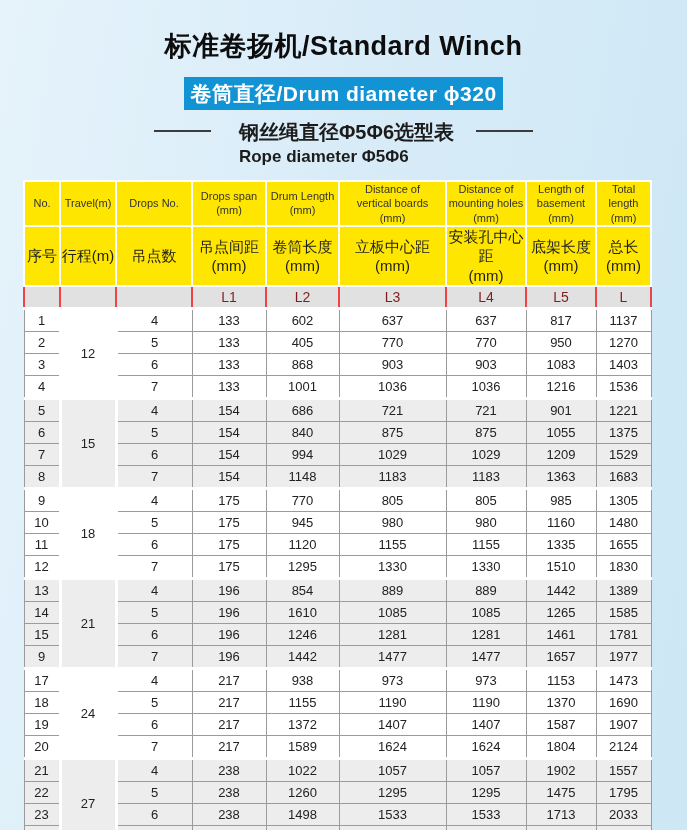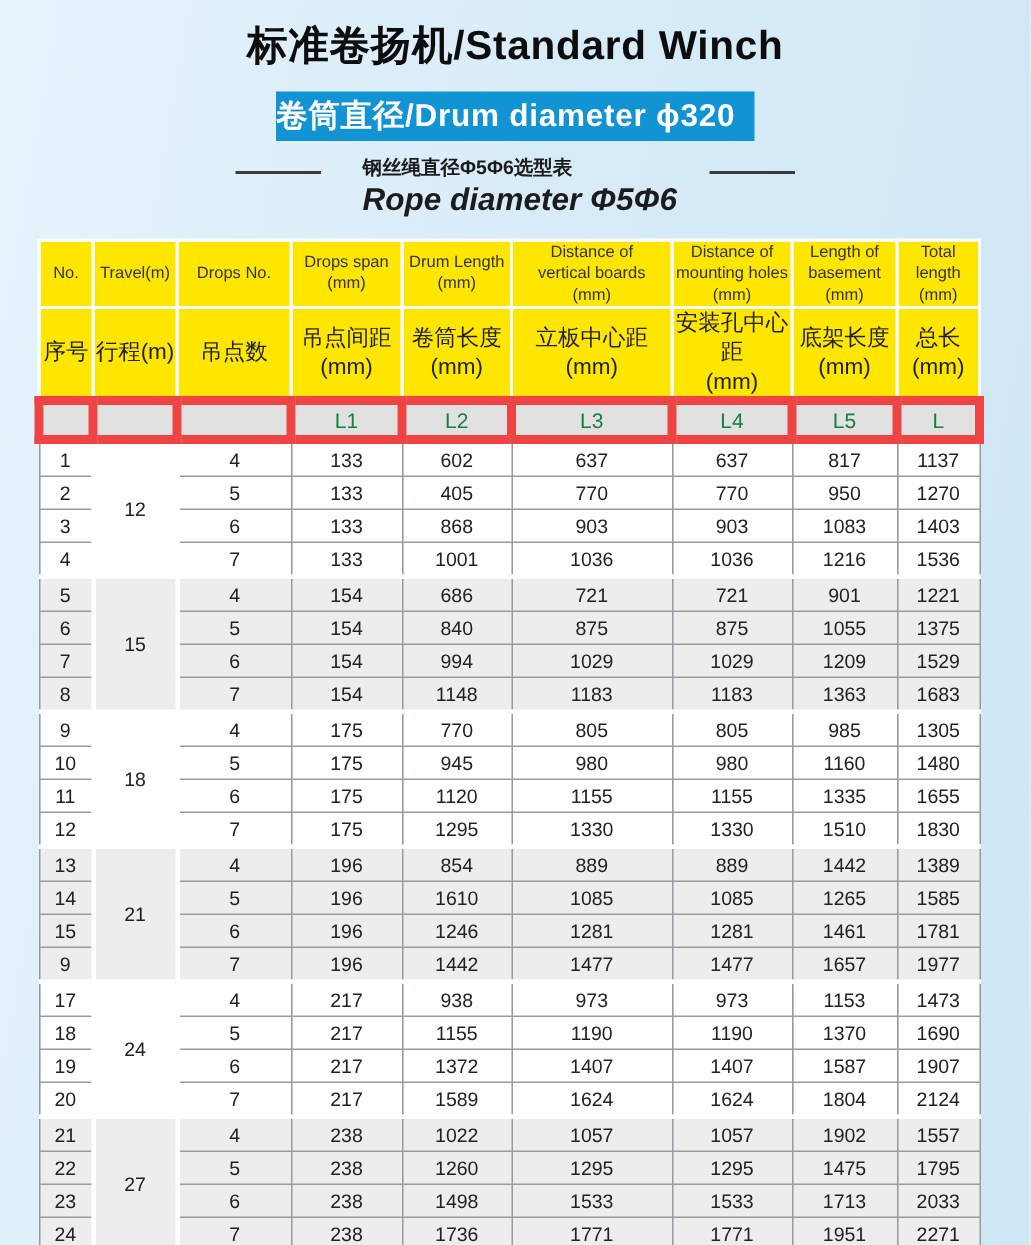--- a/index.html
+++ b/index.html
@@ -2,50 +2,50 @@
 <html><head>
 <meta charset="utf-8">
 <style>
   html, body { margin: 0; padding: 0; }
   body {
     width: 687px; height: 830px; overflow: hidden;
     background: linear-gradient(100deg, #e6f3fb 0%, #d8ecf8 45%, #cde7f5 100%);
     font-family: "Liberation Sans", sans-serif;
   }
   .page-title {
-    padding-top: 12px; text-align: center;
+    padding-top: 28px; text-align: center;
     font-size: 27px; font-weight: bold; color: #0d0d0d; letter-spacing: 0.5px;
   }
   .banner {
     width: 319px; height: 33px; margin: 13px auto 0;
     background: #1193d4; color: #ffffff;
-    font-size: 21px; font-weight: bold; text-align: left; line-height: 33px;
+    font-size: 21px; font-weight: bold; text-align: center; line-height: 33px;
     letter-spacing: 0.5px;
   }
   .subtitle { margin-top: 9px; display: flex; justify-content: center; align-items: flex-start; }
   .rule { width: 57px; height: 2px; background: #3c3c3c; margin-top: 11px; }
   .rule-left  { margin-right: 28px; }
   .rule-right { margin-left: 22px; }
   .subtitle-text { text-align: left; }
-  .subtitle-cn { font-size: 13px; font-weight: 600; color: #1c1c1c; }
-  .subtitle-en { font-size: 21px; font-weight: 600; color: #1c1c1c; margin-top: 1px; font-style: italic; }
+  .subtitle-cn { font-size: 20px; font-weight: 600; color: #1c1c1c; }
+  .subtitle-en { font-size: 17px; font-weight: 600; color: #1c1c1c; margin-top: 1px; }
 
   table.spec-table {
     border-collapse: collapse; table-layout: fixed;
     width: 627px; margin: 13px 0 0 23px;
   }
   th, td { text-align: center; padding: 0; overflow: hidden; }
   col.c1 { width: 36px; }  col.c2 { width: 56px; }  col.c3 { width: 76px; }
   col.c4 { width: 74px; }  col.c5 { width: 73px; }  col.c6 { width: 107px; }
   col.c7 { width: 80px; }  col.c8 { width: 70px; }  col.c9 { width: 55px; }
 
   thead th { background: #ffe600; border: 2px solid #ffffff; font-weight: normal; }
   tr.hdr-en th { height: 42px; font-size: 11px; color: #333333; line-height: 1.3; white-space: pre-line; }
   tr.hdr-cn th { height: 36px; font-size: 15px; color: #1f1f1f; line-height: 1.3; white-space: pre-line; }
-  tr.hdr-sym td { background: #e1e1e1; border: 6px solid #ef4444; height: 20px; font-size: 14px; color: #15803d; }
+  tr.hdr-sym td { background: #e1e1e1; border: 2px solid #ef4444; height: 20px; font-size: 14px; color: #7f1d1d; }
 
   tbody.data td {
     border: 1px solid #9b9b9b; height: 21px;
     font-size: 13px; color: #222222; background: #ffffff;
   }
   tbody.data tr.alt td { background: #ededed; }
   tbody.data tr.group-start td { border-top: 3px solid #ffffff; }
   tbody.data td.travel-cell { background: #ffffff; border-left: 3px solid #ffffff; border-right: 3px solid #ffffff; }
 </style>
 </head>

